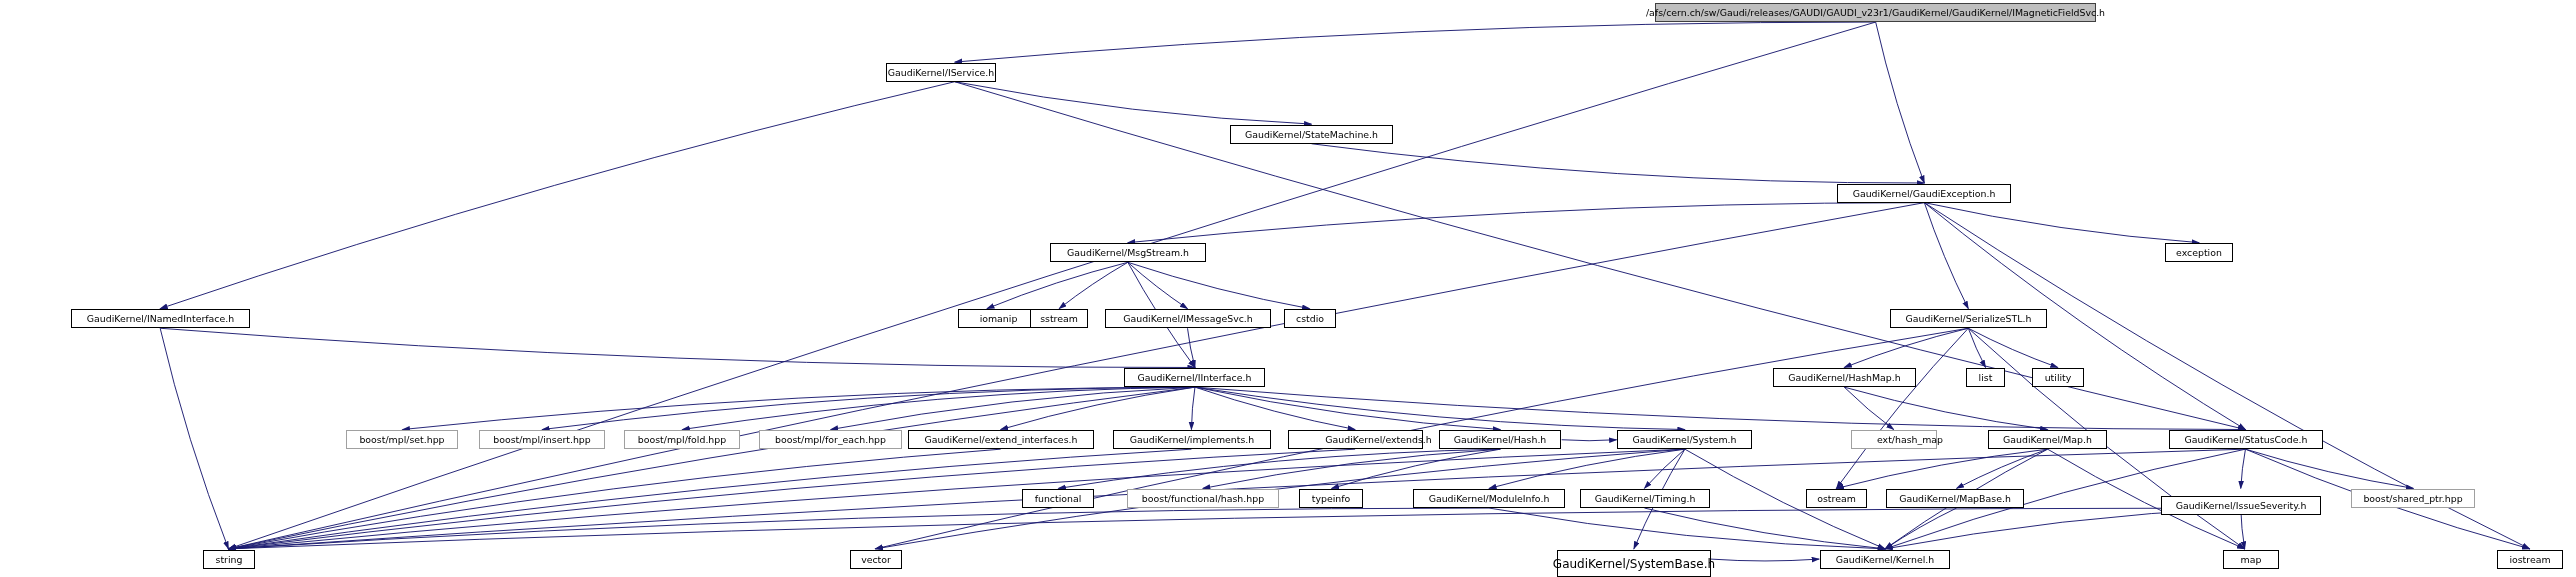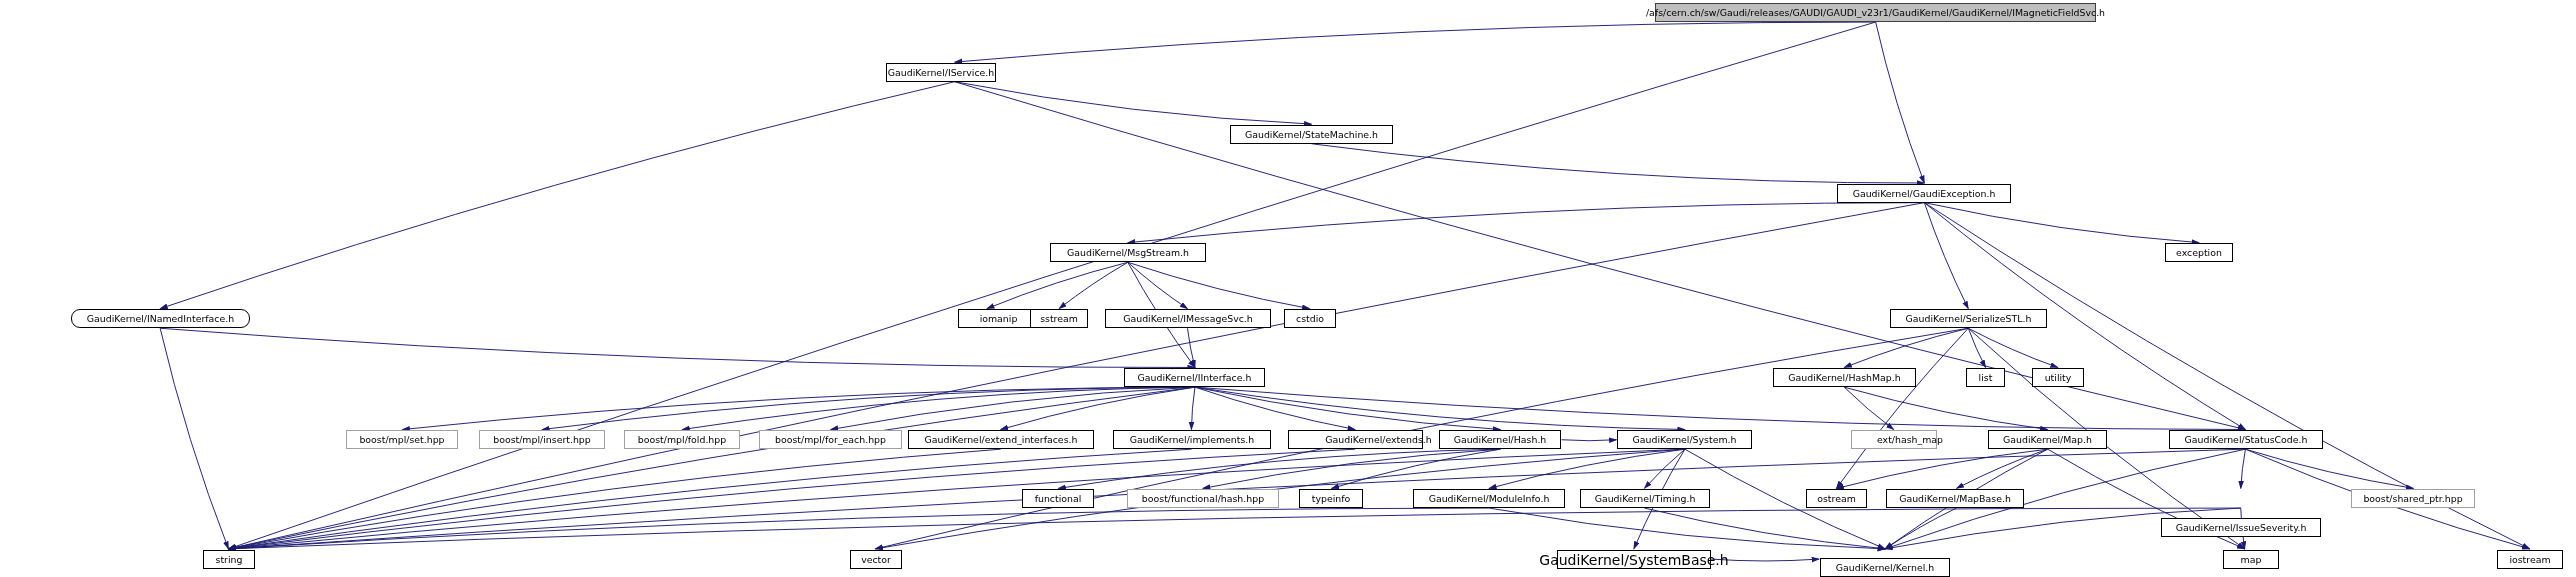--- a/index.html
+++ b/index.html
@@ -111,21 +111,21 @@
       </div>
       <div class="node n-doc" style="left: 1837px; top: 184px; width: 174px; height: 19px; font-size: 9.4px;">
         <span>GaudiKernel/GaudiException.h</span>
       </div>
       <div class="node n-doc" style="left: 2165px; top: 243px; width: 68px; height: 19px; font-size: 9.4px;">
         <span>exception</span>
       </div>
       <div class="node n-doc" style="left: 1050px; top: 243px; width: 156px; height: 19px; font-size: 9.4px;">
         <span>GaudiKernel/MsgStream.h</span>
       </div>
-      <div class="node n-doc" style="left: 71px; top: 309px; width: 179px; height: 19px; font-size: 9.4px; border-radius: 9px;">
+      <div class="node n-doc" style="left: 71px; top: 309px; width: 179px; height: 19px; font-size: 9.4px;">
         <span>GaudiKernel/INamedInterface.h</span>
       </div>
       <div class="node n-doc" style="left: 958px; top: 309px; width: 81px; height: 19px; font-size: 9.4px;">
         <span>iomanip</span>
       </div>
       <div class="node n-doc" style="left: 1030px; top: 309px; width: 58px; height: 19px; font-size: 9.4px;">
         <span>sstream</span>
       </div>
       <div class="node n-doc" style="left: 1105px; top: 309px; width: 166px; height: 19px; font-size: 9.4px;">
         <span>GaudiKernel/IMessageSvc.h</span>
@@ -198,36 +198,36 @@
       </div>
       <div class="node n-doc" style="left: 1580px; top: 489px; width: 130px; height: 19px; font-size: 9.4px;">
         <span>GaudiKernel/Timing.h</span>
       </div>
       <div class="node n-doc" style="left: 1806px; top: 489px; width: 61px; height: 19px; font-size: 9.4px;">
         <span>ostream</span>
       </div>
       <div class="node n-doc" style="left: 1886px; top: 489px; width: 138px; height: 19px; font-size: 9.4px;">
         <span>GaudiKernel/MapBase.h</span>
       </div>
-      <div class="node n-doc" style="left: 2161px; top: 518px; width: 160px; height: 19px; font-size: 9.4px;">
+      <div class="node n-doc" style="left: 2161px; top: 496px; width: 160px; height: 19px; font-size: 9.4px;">
         <span>GaudiKernel/IssueSeverity.h</span>
       </div>
       <div class="node n-ext" style="left: 2351px; top: 489px; width: 124px; height: 19px; font-size: 9.4px;">
         <span>boost/shared_ptr.hpp</span>
       </div>
       <div class="node n-doc" style="left: 203px; top: 550px; width: 52px; height: 19px; font-size: 9.4px;">
         <span>string</span>
       </div>
       <div class="node n-doc" style="left: 850px; top: 550px; width: 52px; height: 19px; font-size: 9.4px;">
         <span>vector</span>
       </div>
-      <div class="node n-doc" style="left: 1557px; top: 550px; width: 154px; height: 19px; font-size: 14px;">
+      <div class="node n-doc" style="left: 1557px; top: 550px; width: 154px; height: 27px; font-size: 12px;">
         <span>GaudiKernel/SystemBase.h</span>
       </div>
-      <div class="node n-doc" style="left: 1820px; top: 550px; width: 130px; height: 19px; font-size: 9.4px; margin-top: 8px;">
+      <div class="node n-doc" style="left: 1820px; top: 550px; width: 130px; height: 19px; font-size: 9.4px;">
         <span>GaudiKernel/Kernel.h</span>
       </div>
       <div class="node n-doc" style="left: 2223px; top: 550px; width: 56px; height: 19px; font-size: 9.4px;">
         <span>map</span>
       </div>
       <div class="node n-doc" style="left: 2497px; top: 550px; width: 66px; height: 19px; font-size: 9.4px;">
         <span>iostream</span>
       </div>
     </div>
 </div>

